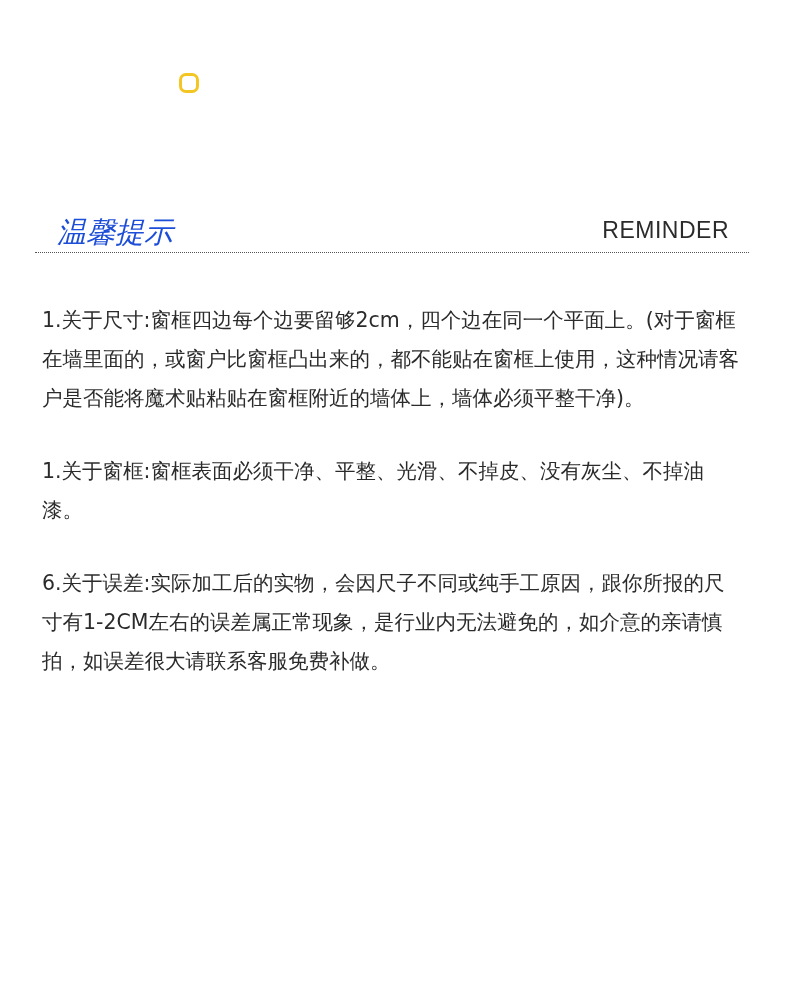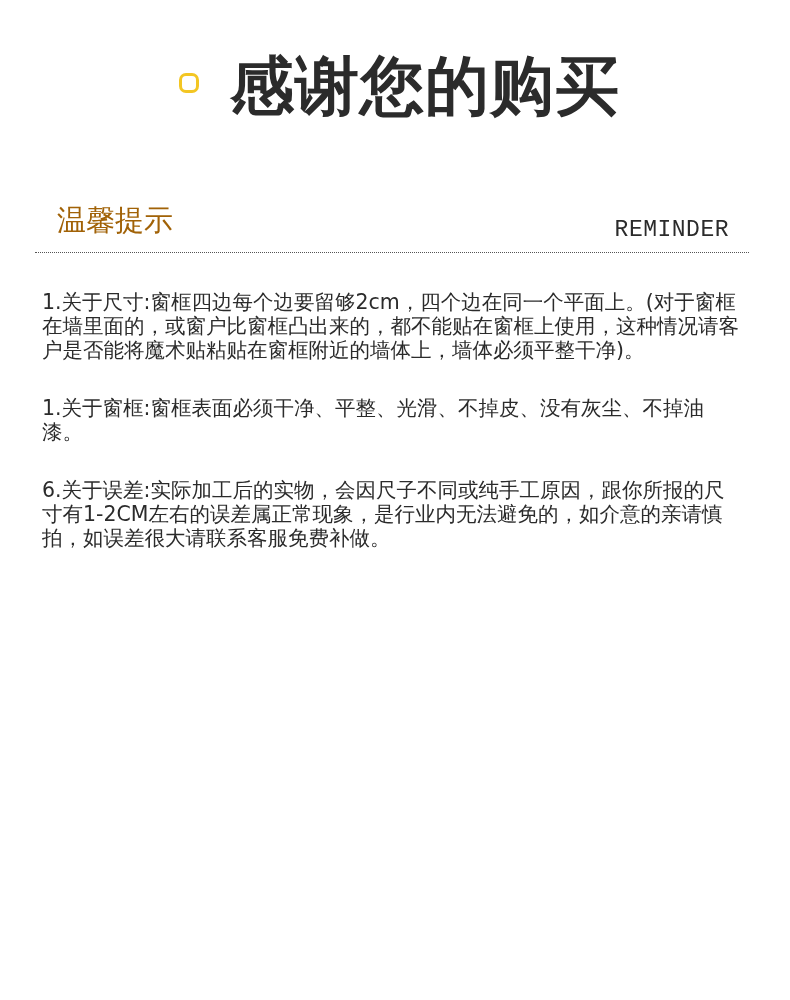--- a/index.html
+++ b/index.html
@@ -47,56 +47,56 @@
       position: absolute;
       left: 35px;
       top: 196px;
       width: 714px;
       height: 56px;
       border-bottom: 1px dotted #555;
     }
     .section-title {
       position: absolute;
       left: 22px;
-      top: 6px;
+      top: 18px;
       font-size: 29px;
       line-height: 36px;
-      color: #a16207;
+      color: #1d4ed8;
       white-space: nowrap;
+      font-style: italic;
     }
     .section-en {
       position: absolute;
       right: 20px;
       top: 20px;
-      font-family: Liberation Mono, monospace;
+      font-family: Liberation Sans, sans-serif;
       font-size: 23px;
       line-height: 28px;
       color: #2b2b2b;
       letter-spacing: 0.5px;
     }
     .notes {
       position: absolute;
       left: 42px;
       top: 287px;
       width: 700px;
     }
     .note {
       font-size: 20.5px;
-      line-height: 24px;
+      line-height: 39px;
       color: #2b2b2b;
-      margin: 3px 0 34px 0;
+      margin: 14px 0 34px 0;
       word-break: break-all;
     }
   </style>
 </head>
 <body>
 
 <div class="title-row">
   <span class="ring-icon"></span>
-  <div class="main-title">感谢您的购买</div>
 </div>
 
 <div class="section-header">
   <div class="section-title">温馨提示</div>
   <div class="section-en">REMINDER</div>
 </div>
 
 <div class="notes">
   <p class="note">1.关于尺寸:窗框四边每个边要留够2cm，四个边在同一个平面上。(对于窗框在墙里面的，或窗户比窗框凸出来的，都不能贴在窗框上使用，这种情况请客户是否能将魔术贴粘贴在窗框附近的墙体上，墙体必须平整干净)。</p>
   <p class="note">1.关于窗框:窗框表面必须干净、平整、光滑、不掉皮、没有灰尘、不掉油漆。</p>

